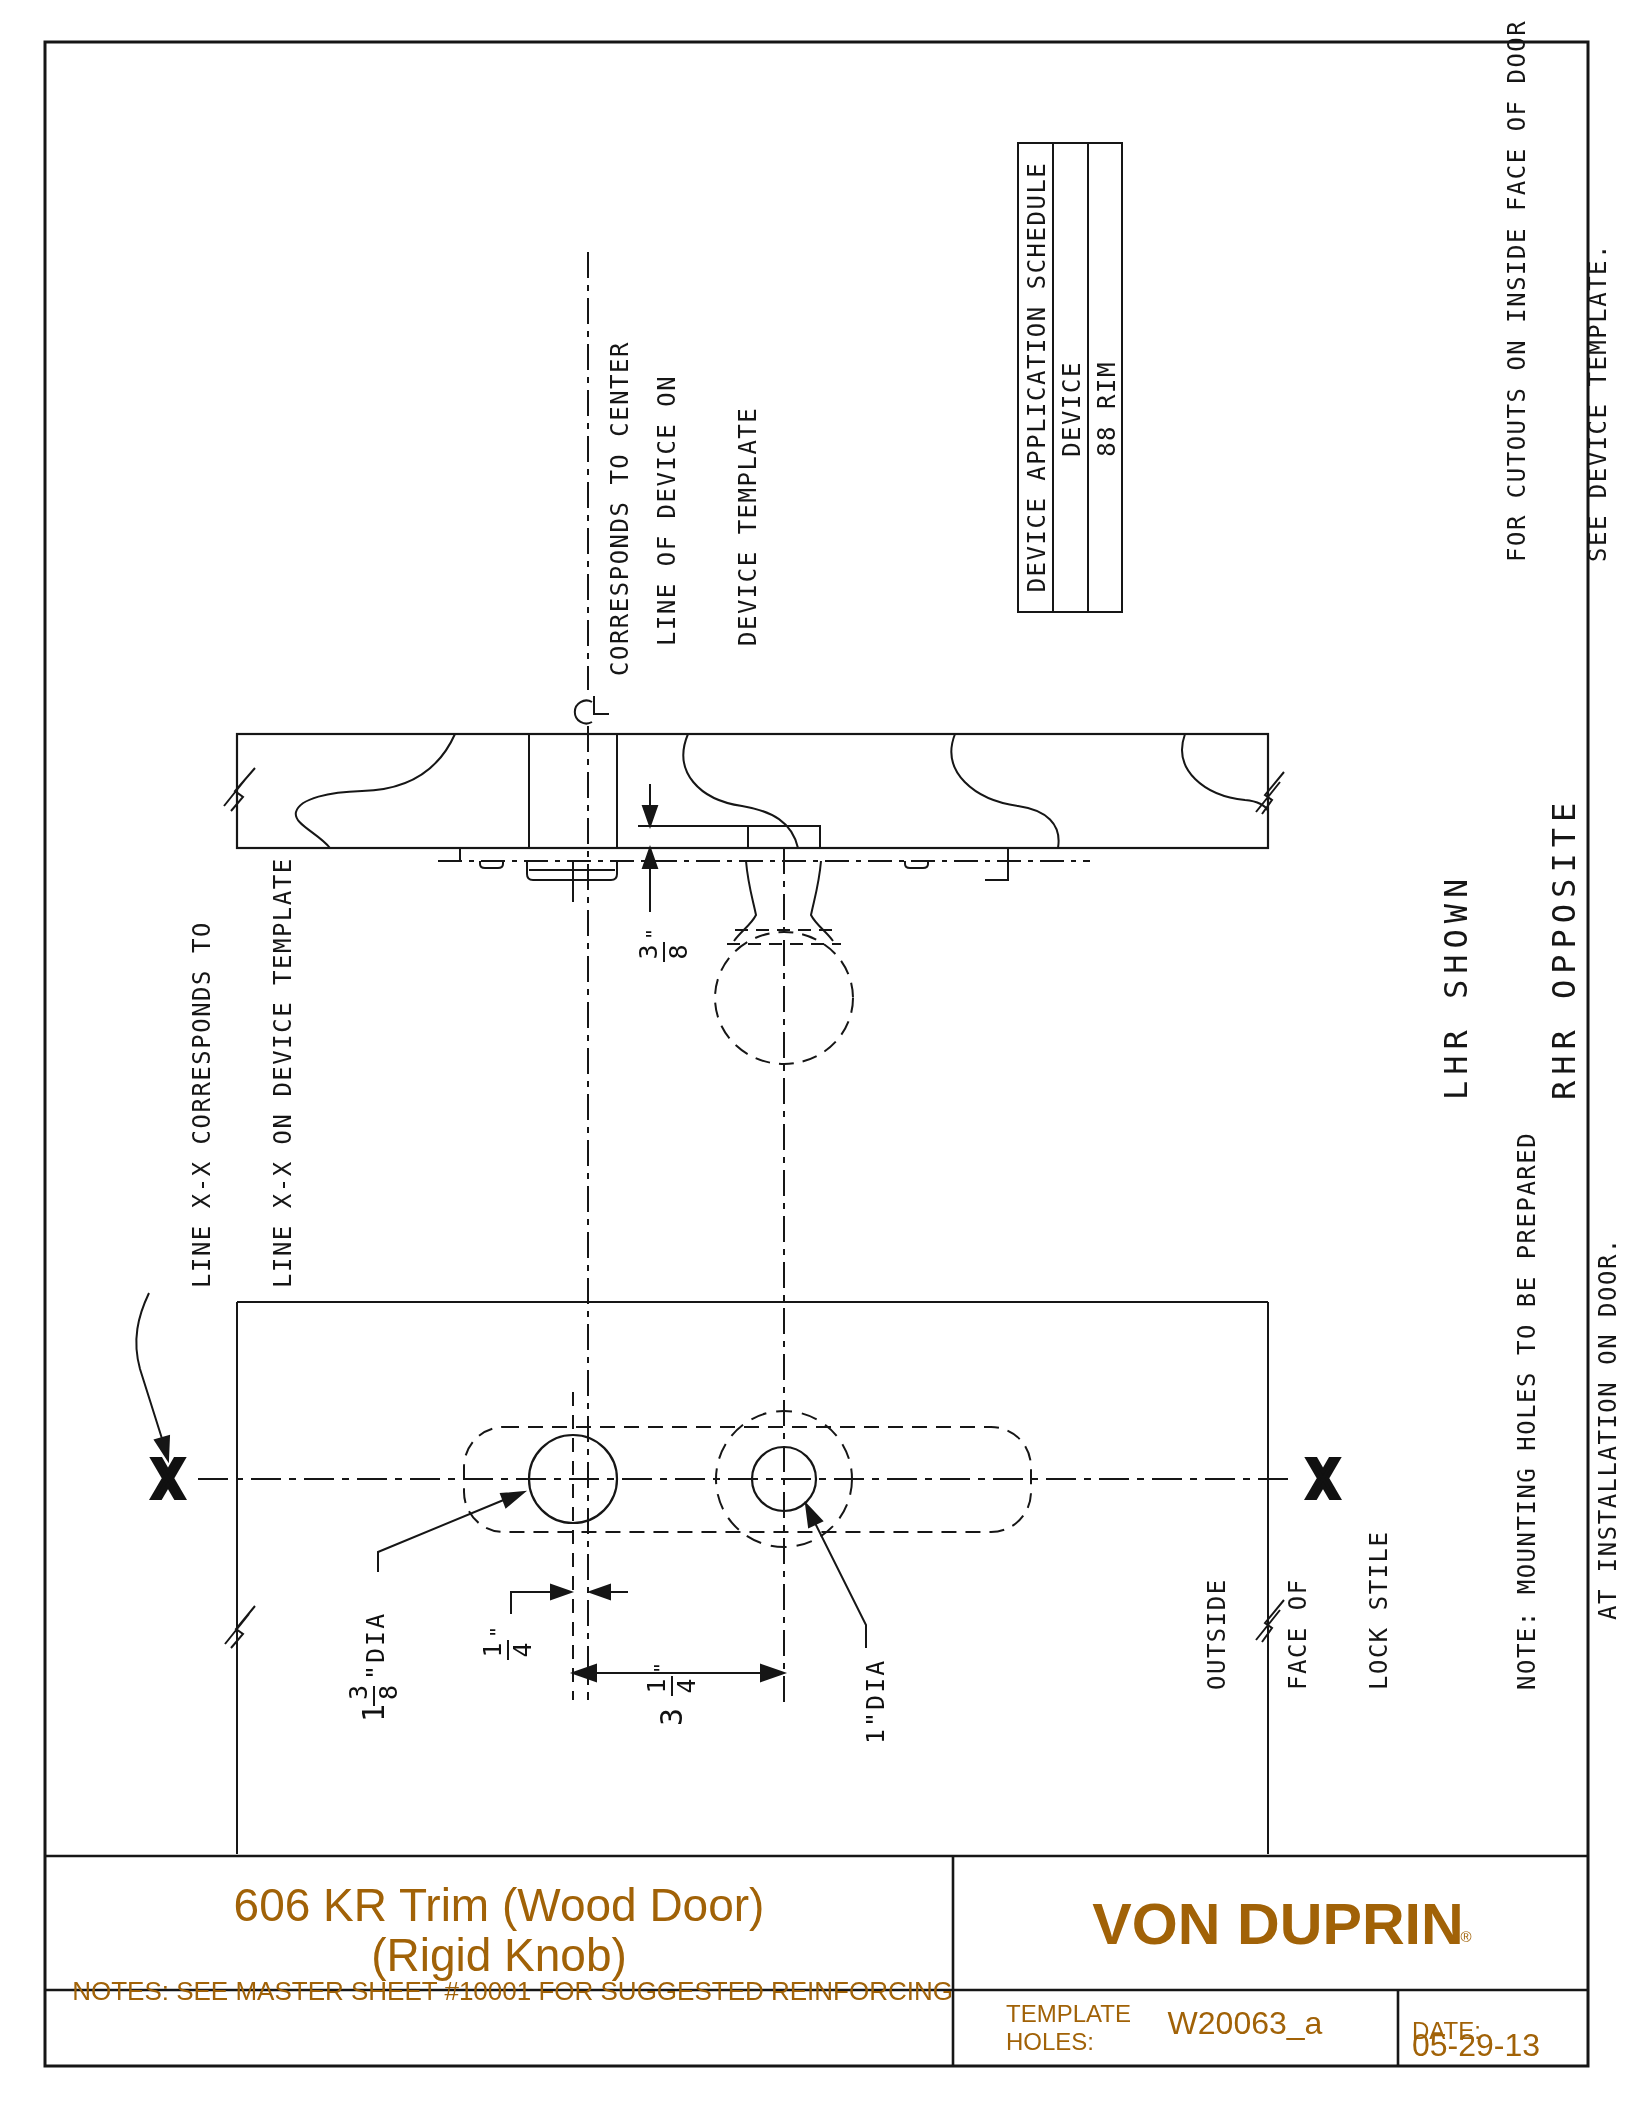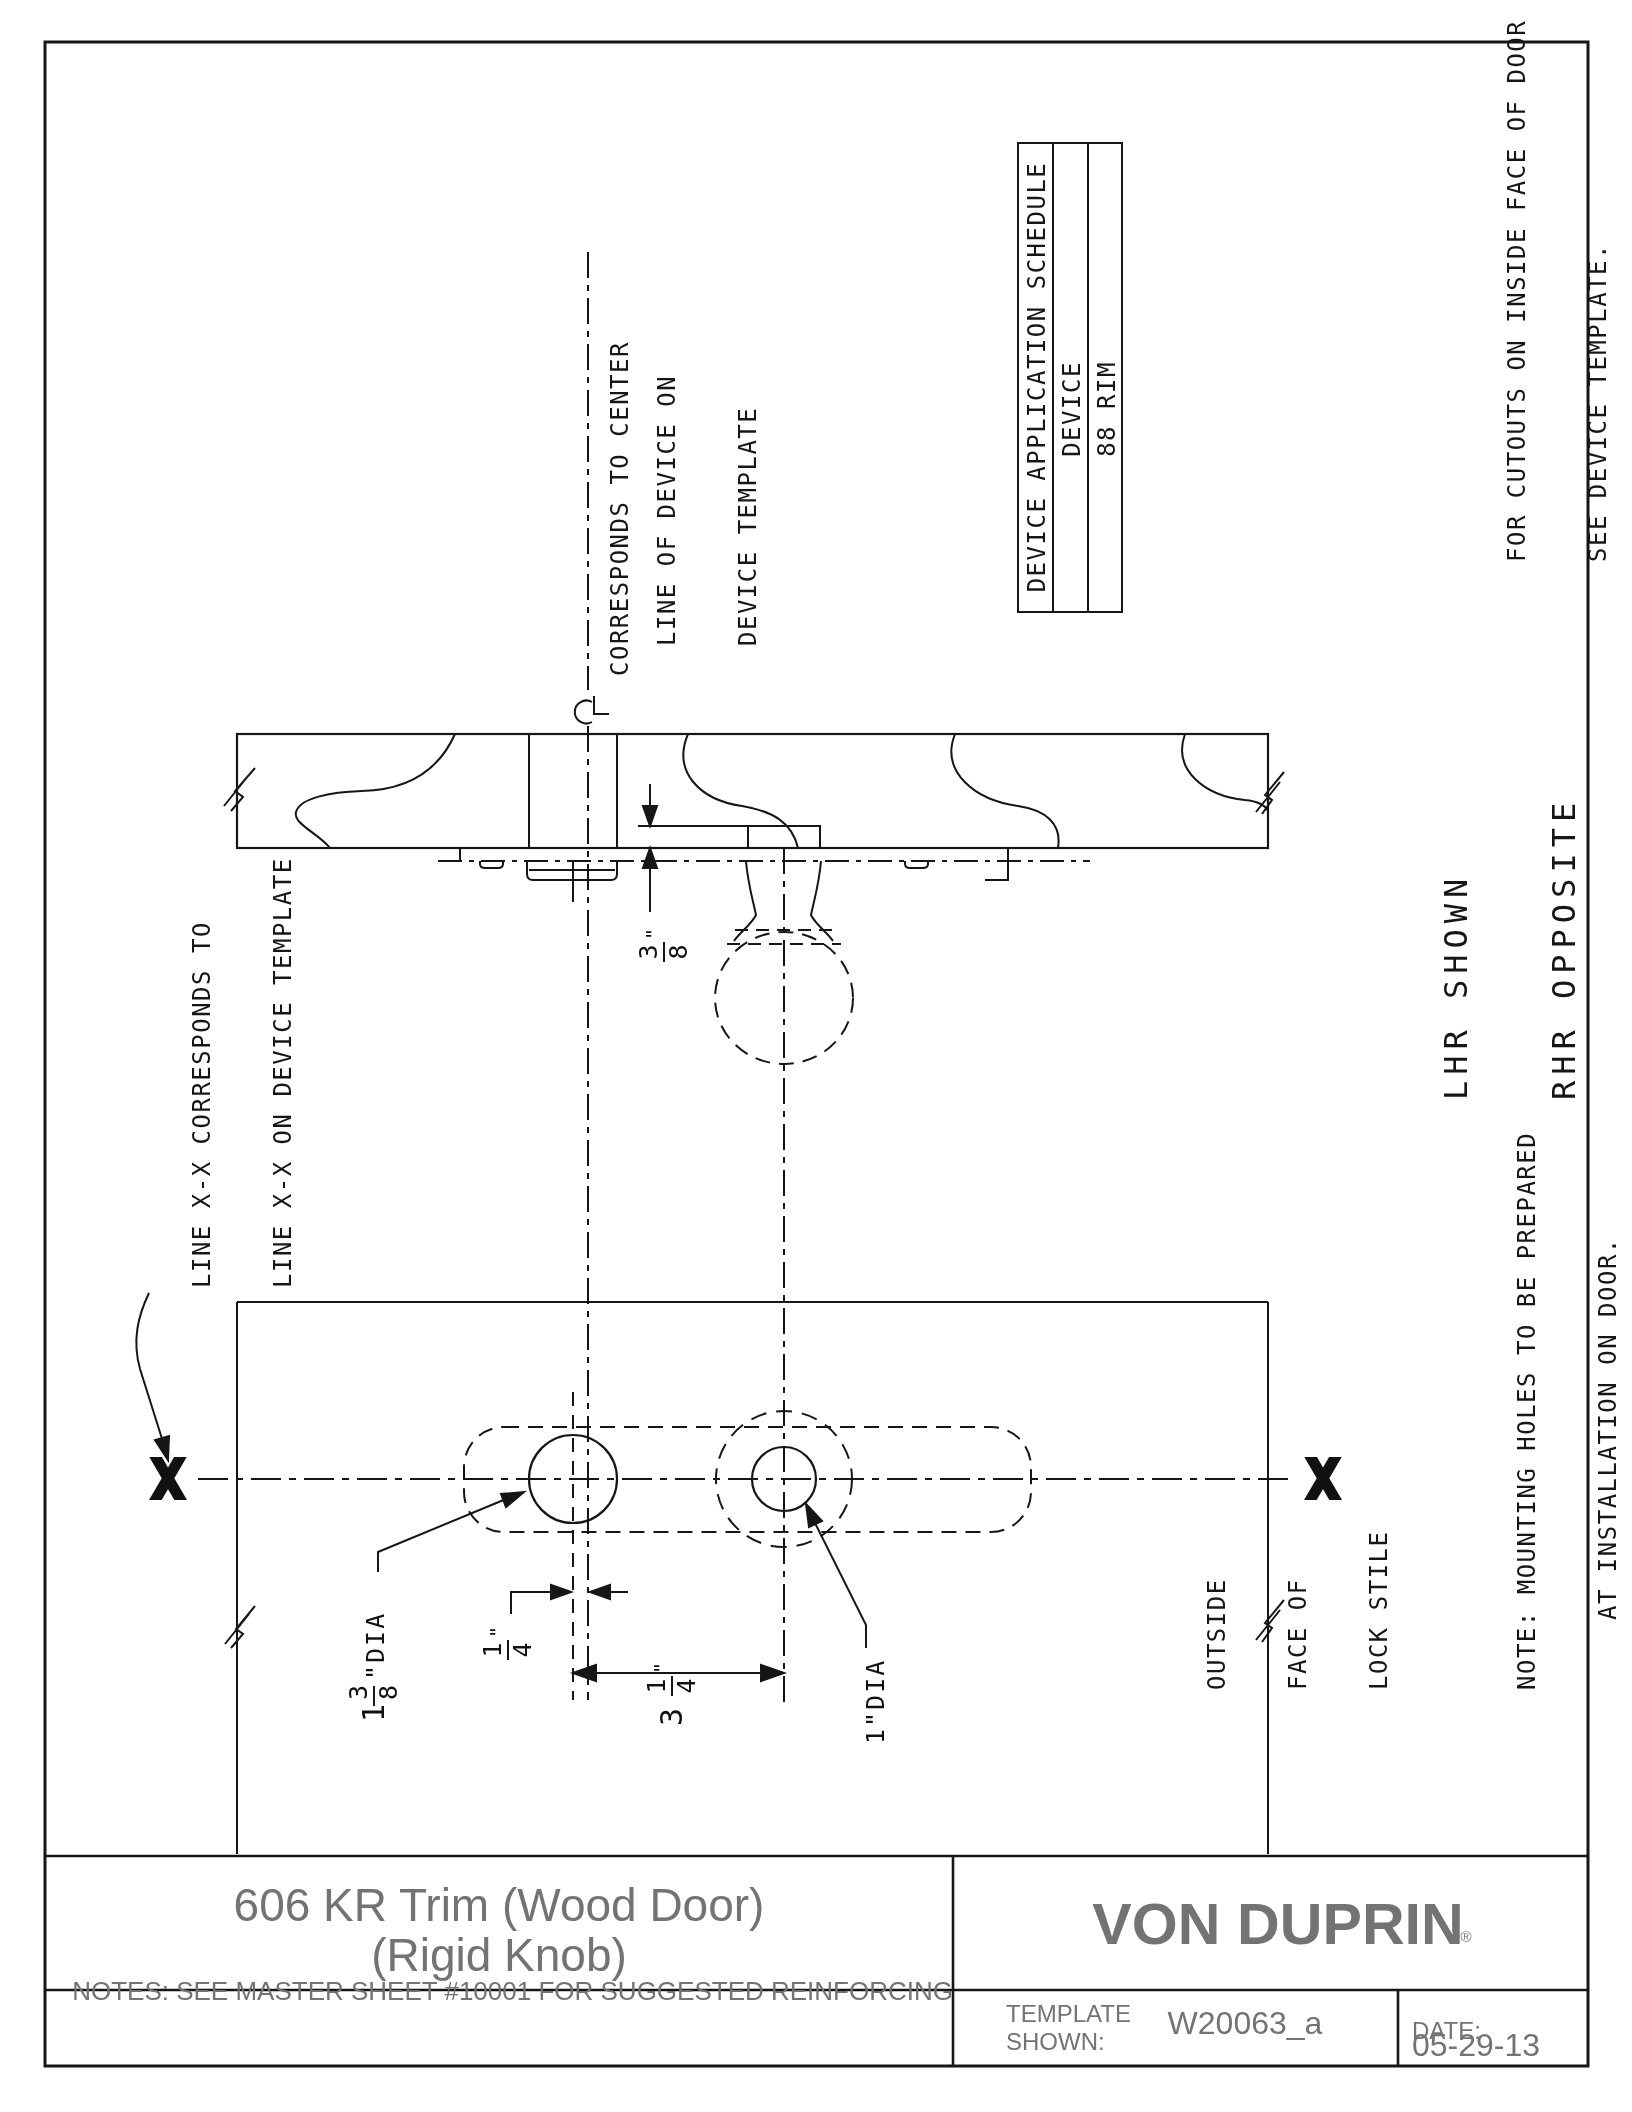--- a/index.html
+++ b/index.html
@@ -7,21 +7,21 @@
          font-family:"Liberation Sans",sans-serif;color:#111;}
   svg{position:absolute;left:0;top:0;}
   .rot{position:absolute;transform-origin:0 0;transform:rotate(-90deg);
        font-family:"DejaVu Sans Mono",monospace;font-size:24px;line-height:27px;
        letter-spacing:1.5px;color:#161616;white-space:pre;}
   .rot div{height:27px;}
   .rot.big{font-size:32px;line-height:36px;letter-spacing:6px;}
   .rot.big div{height:36px;}
   .rot.center{text-align:center;}
   .indent2{padding-left:70px;}
-  .tb{position:absolute;color:#737373;}
+  .tb{position:absolute;color:#a16207;}
   .title-main{font-size:46px;text-align:center;line-height:50px;}
   .brand{font-size:58px;font-weight:800;letter-spacing:0px;transform:scaleX(1.02);}
   .brand-reg{font-size:15px;vertical-align:2px;font-weight:400;}
   .notes{font-size:26px;}
   .small-lbl{font-size:24px;line-height:28px;}
   .tpl-num{font-size:32px;}
   .date-val{font-size:32px;line-height:34px;}
 </style>
 </head>
 <body>
@@ -224,21 +224,21 @@
   </div>
 
   <div class="tb" style="left:953px;top:1890px;width:662px;text-align:center;">
     <span class="brand" style="display:inline-block;">VON DUPRIN</span><span class="brand-reg">®</span>
   </div>
 
   <div class="tb notes" style="left:45px;top:1976px;width:908px;text-align:right;">NOTES: SEE MASTER SHEET #10001 FOR SUGGESTED REINFORCING</div>
 
   <div class="tb small-lbl" style="left:1006px;top:2000px;">
     <div>TEMPLATE</div>
-    <div>SHOWN:</div>
+    <div>HOLES:</div>
   </div>
 
   <div class="tb tpl-num" style="left:1100px;top:2005px;width:290px;text-align:center;">W20063_a</div>
 
   <div class="tb small-lbl" style="left:1412px;top:2000px;margin-top:17px;">DATE:</div>
   <div class="tb date-val" style="left:1412px;top:2028px;">05-29-13</div>
 
 </div>
 
 </body></html>

